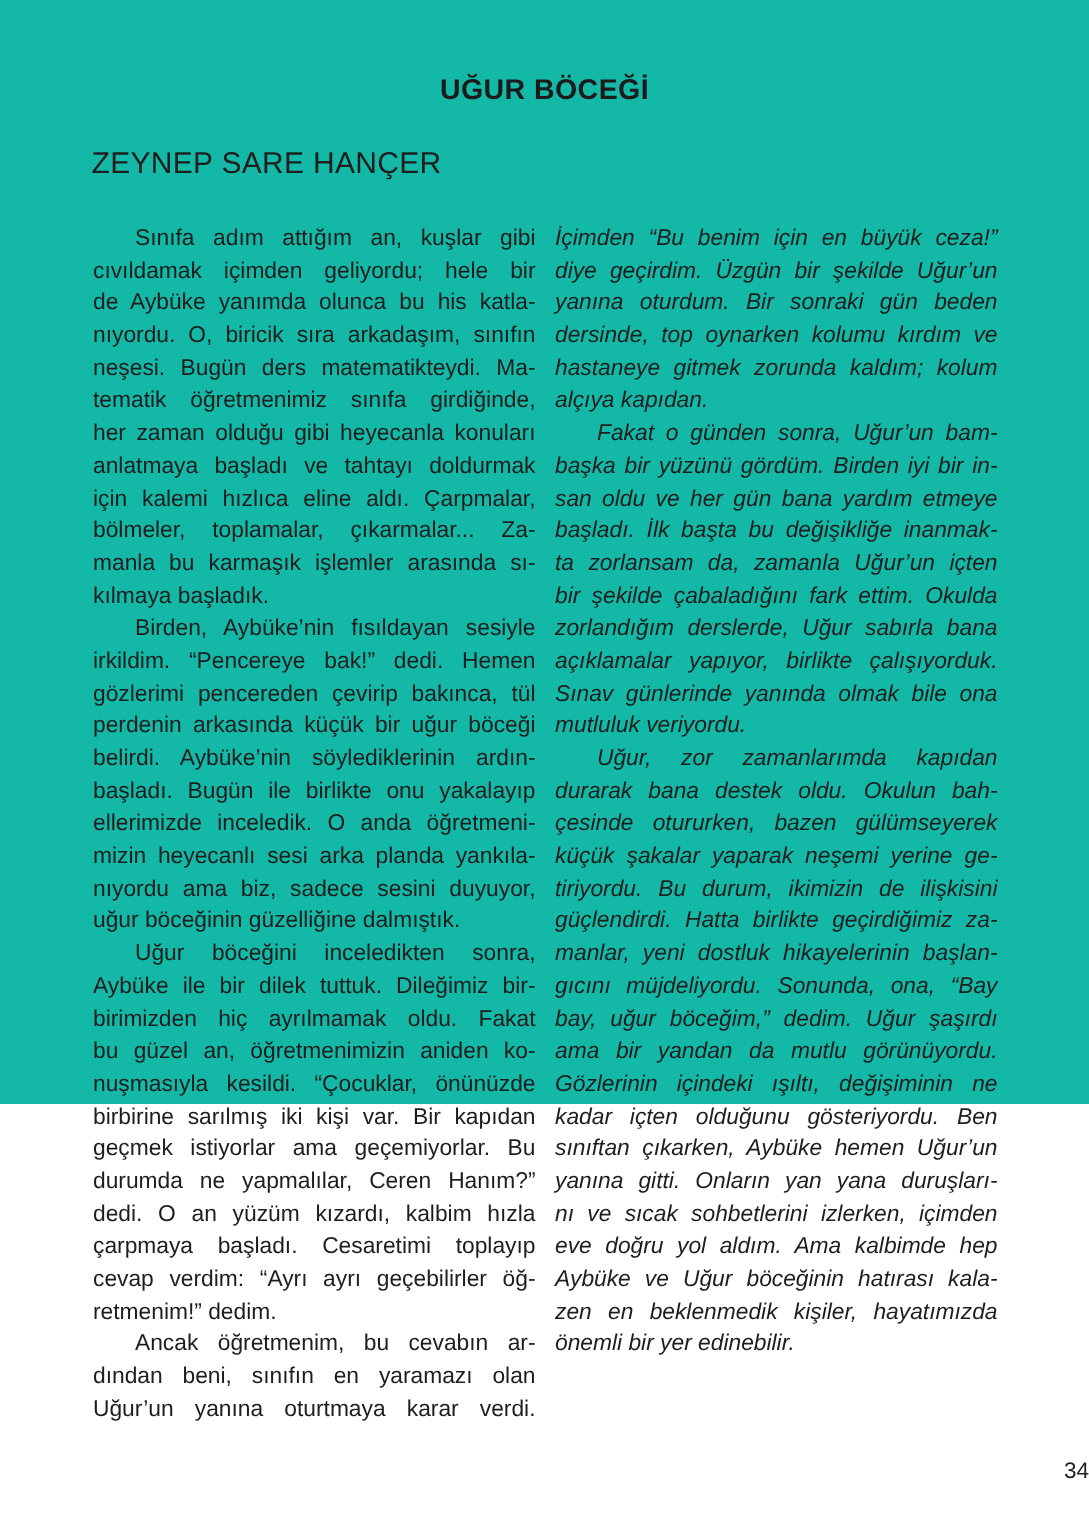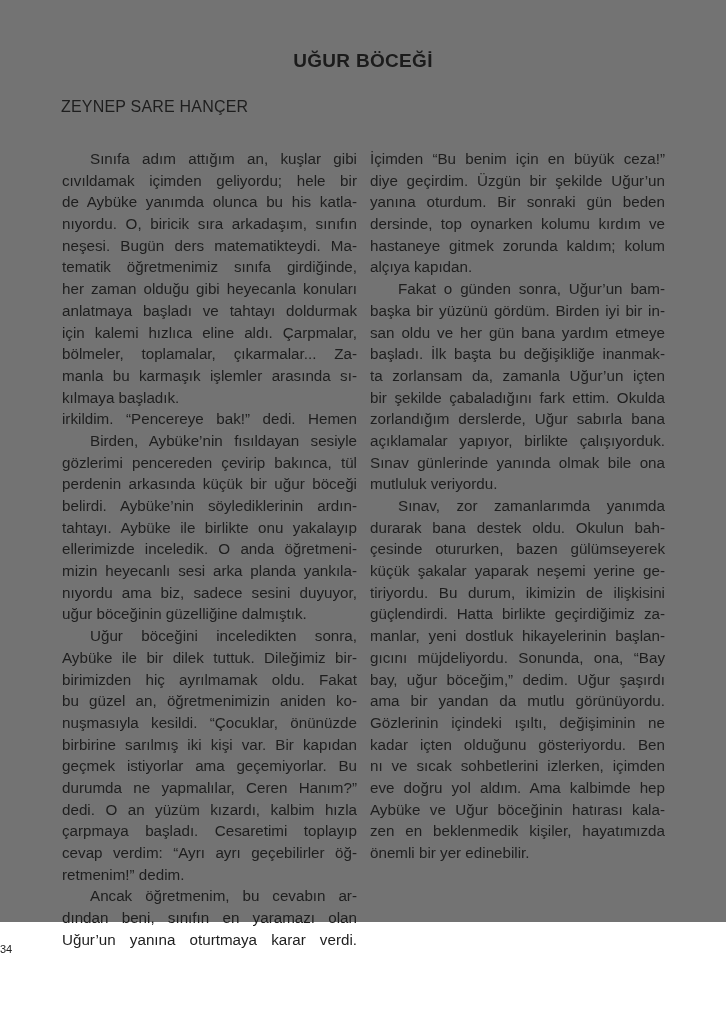--- a/index.html
+++ b/index.html
@@ -12,71 +12,71 @@
     height: 1024px;
     position: relative;
     overflow: hidden;
     font-family: "Liberation Sans", "DejaVu Sans", sans-serif;
     color: #1e1e1e;
   }
   .page {
     position: absolute;
     left: 0; top: 0;
     width: 726px;
-    height: 922px;
-    background: #737373;
+    height: 736px;
+    background: #14b8a6;
   }
   .title {
     position: absolute;
     top: 50px;
     left: 0;
     width: 726px;
     text-align: center;
     font-size: 19px;
     font-weight: bold;
     letter-spacing: 0.3px;
     color: #1b1b1b;
   }
   .author {
     position: absolute;
     top: 98px;
     left: 61px;
-    font-size: 16px;
+    font-size: 20px;
     letter-spacing: 0.2px;
     color: #1e1e1e;
   }
   .column {
     position: absolute;
     top: 148px;
     width: 295px;
   }
   .col-left { left: 62px; }
-  .col-right { left: 370px; }
+  .col-right { left: 370px; font-style: italic; }
   .line {
     height: 21.7px;
     line-height: 21.7px;
     font-size: 15.2px;
     white-space: nowrap;
     text-align: justify;
     text-align-last: justify;
     word-spacing: 0px;
   }
   .line.last {
     text-align-last: left;
   }
   .line.indent {
     padding-left: 28px;
   }
   .page-number {
     position: absolute;
-    top: 943px;
+    top: 972px;
     left: 0;
     width: 726px;
-    text-align: left;
-    font-size: 11px;
+    text-align: right;
+    font-size: 15px;
     color: #222;
   }
 </style>
 </head>
 <body>
 
 <div class="page">
   <div class="title">UĞUR BÖCEĞİ</div>
   <div class="author">ZEYNEP SARE HANÇER</div>
 
@@ -86,26 +86,26 @@
       <div class="line">de Aybüke yanımda olunca bu his katla-</div>
       <div class="line">nıyordu. O, biricik sıra arkadaşım, sınıfın</div>
       <div class="line">neşesi. Bugün ders matematikteydi. Ma-</div>
       <div class="line">tematik öğretmenimiz sınıfa girdiğinde,</div>
       <div class="line">her zaman olduğu gibi heyecanla konuları</div>
       <div class="line">anlatmaya başladı ve tahtayı doldurmak</div>
       <div class="line">için kalemi hızlıca eline aldı. Çarpmalar,</div>
       <div class="line">bölmeler, toplamalar, çıkarmalar... Za-</div>
       <div class="line">manla bu karmaşık işlemler arasında sı-</div>
       <div class="line last">kılmaya başladık.</div>
+      <div class="line indent">Birden, Aybüke’nin fısıldayan sesiyle</div>
       <div class="line">irkildim. “Pencereye bak!” dedi. Hemen</div>
-      <div class="line indent">Birden, Aybüke’nin fısıldayan sesiyle</div>
       <div class="line">gözlerimi pencereden çevirip bakınca, tül</div>
       <div class="line">perdenin arkasında küçük bir uğur böceği</div>
       <div class="line">belirdi. Aybüke’nin söylediklerinin ardın-</div>
-      <div class="line">tahtayı. Aybüke ile birlikte onu yakalayıp</div>
+      <div class="line">başladı. Bugün ile birlikte onu yakalayıp</div>
       <div class="line">ellerimizde inceledik. O anda öğretmeni-</div>
       <div class="line">mizin heyecanlı sesi arka planda yankıla-</div>
       <div class="line">nıyordu ama biz, sadece sesini duyuyor,</div>
       <div class="line last">uğur böceğinin güzelliğine dalmıştık.</div>
       <div class="line indent">Uğur böceğini inceledikten sonra,</div>
       <div class="line">Aybüke ile bir dilek tuttuk. Dileğimiz bir-</div>
       <div class="line">birimizden hiç ayrılmamak oldu. Fakat</div>
       <div class="line">bu güzel an, öğretmenimizin aniden ko-</div>
       <div class="line">nuşmasıyla kesildi. “Çocuklar, önünüzde</div>
       <div class="line">birbirine sarılmış iki kişi var. Bir kapıdan</div>
@@ -129,32 +129,34 @@
       <div class="line indent">Fakat o günden sonra, Uğur’un bam-</div>
       <div class="line">başka bir yüzünü gördüm. Birden iyi bir in-</div>
       <div class="line">san oldu ve her gün bana yardım etmeye</div>
       <div class="line">başladı. İlk başta bu değişikliğe inanmak-</div>
       <div class="line">ta zorlansam da, zamanla Uğur’un içten</div>
       <div class="line">bir şekilde çabaladığını fark ettim. Okulda</div>
       <div class="line">zorlandığım derslerde, Uğur sabırla bana</div>
       <div class="line">açıklamalar yapıyor, birlikte çalışıyorduk.</div>
       <div class="line">Sınav günlerinde yanında olmak bile ona</div>
       <div class="line last">mutluluk veriyordu.</div>
-      <div class="line indent">Sınav, zor zamanlarımda yanımda</div>
+      <div class="line indent">Uğur, zor zamanlarımda kapıdan</div>
       <div class="line">durarak bana destek oldu. Okulun bah-</div>
       <div class="line">çesinde otururken, bazen gülümseyerek</div>
       <div class="line">küçük şakalar yaparak neşemi yerine ge-</div>
       <div class="line">tiriyordu. Bu durum, ikimizin de ilişkisini</div>
       <div class="line">güçlendirdi. Hatta birlikte geçirdiğimiz za-</div>
       <div class="line">manlar, yeni dostluk hikayelerinin başlan-</div>
       <div class="line">gıcını müjdeliyordu. Sonunda, ona, “Bay</div>
       <div class="line">bay, uğur böceğim,” dedim. Uğur şaşırdı</div>
       <div class="line">ama bir yandan da mutlu görünüyordu.</div>
       <div class="line">Gözlerinin içindeki ışıltı, değişiminin ne</div>
       <div class="line">kadar içten olduğunu gösteriyordu. Ben</div>
+      <div class="line">sınıftan çıkarken, Aybüke hemen Uğur’un</div>
+      <div class="line">yanına gitti. Onların yan yana duruşları-</div>
       <div class="line">nı ve sıcak sohbetlerini izlerken, içimden</div>
       <div class="line">eve doğru yol aldım. Ama kalbimde hep</div>
       <div class="line">Aybüke ve Uğur böceğinin hatırası kala-</div>
       <div class="line">zen en beklenmedik kişiler, hayatımızda</div>
       <div class="line last">önemli bir yer edinebilir.</div>
     </div>
 
   <div class="page-number">34</div>
 </div>
 

